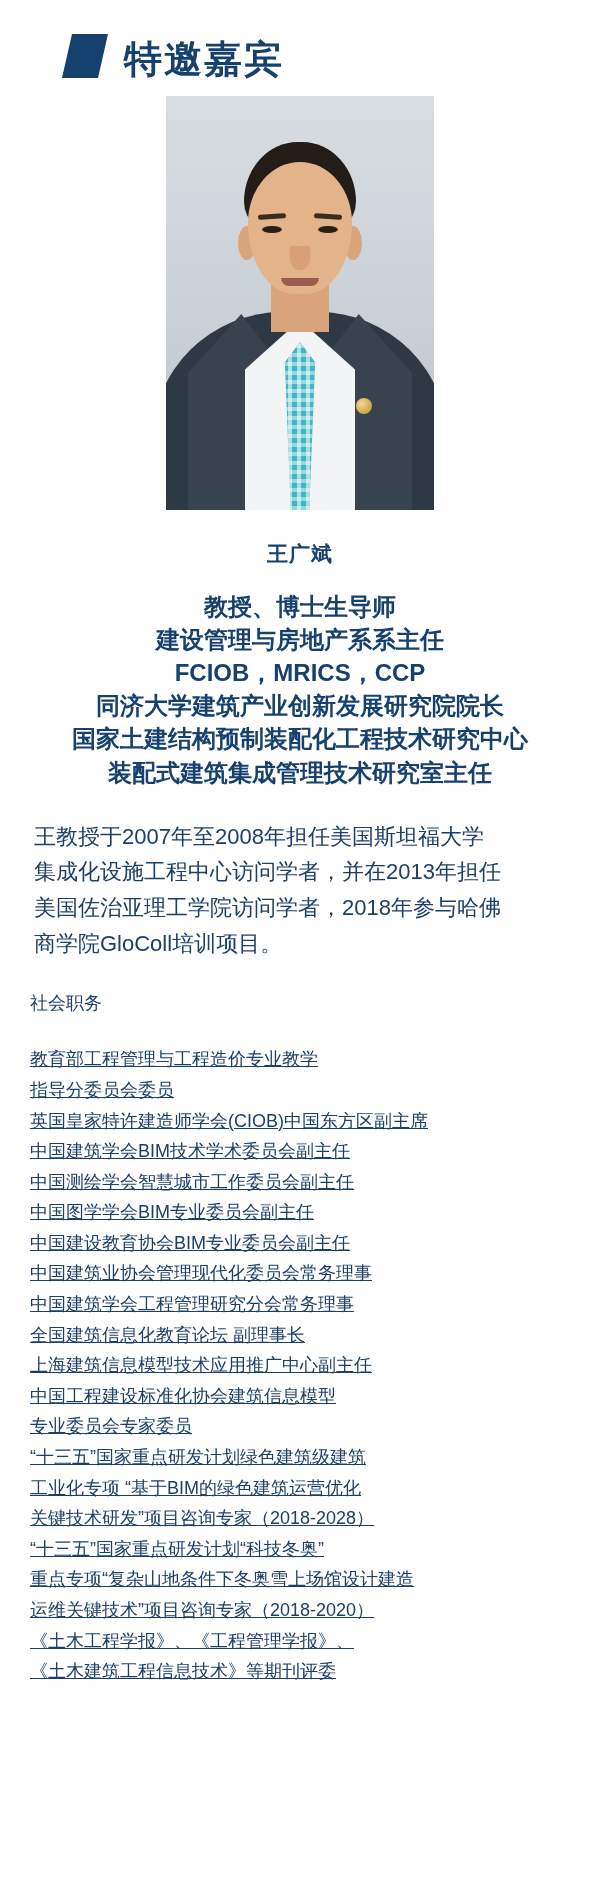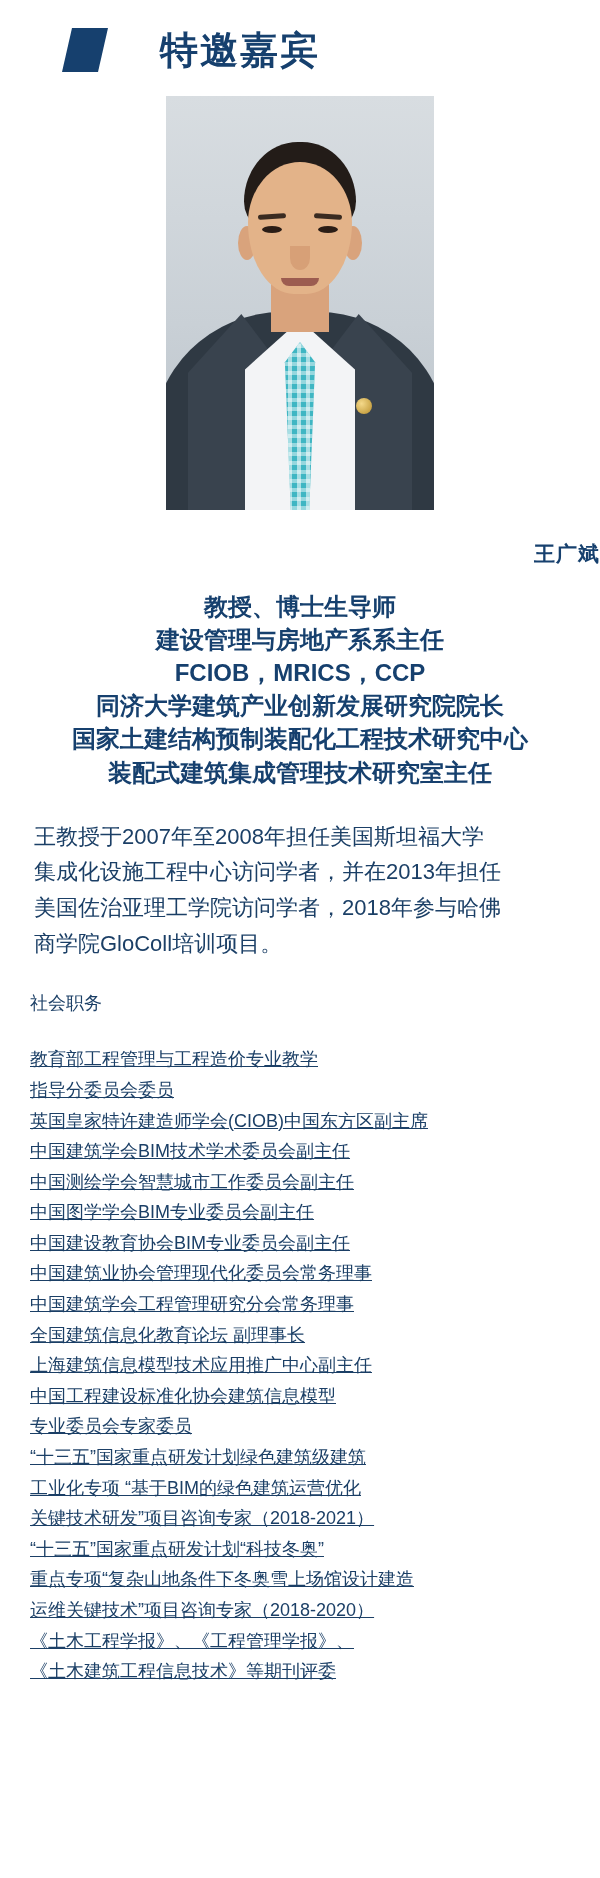--- a/index.html
+++ b/index.html
@@ -19,25 +19,24 @@
   .page {
     width: 600px;
     height: 1878px;
     position: relative;
     background: #ffffff;
   }
 
   
   .header {
     display: flex;
-    align-items: center;
+    align-items: flex-end;
     padding: 22px 0 0 62px;
     height: 78px;
     box-sizing: border-box;
-    gap: 36px;
   }
   .header-mark {
     width: 46px;
     height: 44px;
     position: relative;
     margin-right: 16px;
     flex: none;
   }
   .header-mark svg { display: block; }
 
@@ -205,21 +204,21 @@
     margin-left: 56px;
     bottom: 96px;
     width: 16px;
     height: 16px;
     border-radius: 50%;
     background: radial-gradient(circle at 35% 35%, #f4d98a, #b98f2c);
   }
 
   
   .name {
-    text-align: right;
+    text-align: center;
     font-size: 21px;
     font-weight: bold;
     color: #16406e;
     margin-top: 30px;
     letter-spacing: 1px;
   }
 
   
   .titles {
     text-align: center;
@@ -323,21 +322,21 @@
     <div>中国图学学会BIM专业委员会副主任</div>
     <div>中国建设教育协会BIM专业委员会副主任</div>
     <div>中国建筑业协会管理现代化委员会常务理事</div>
     <div>中国建筑学会工程管理研究分会常务理事</div>
     <div>全国建筑信息化教育论坛 副理事长</div>
     <div>上海建筑信息模型技术应用推广中心副主任</div>
     <div>中国工程建设标准化协会建筑信息模型</div>
     <div>专业委员会专家委员</div>
     <div>“十三五”国家重点研发计划绿色建筑级建筑</div>
     <div>工业化专项 “基于BIM的绿色建筑运营优化</div>
-    <div>关键技术研发”项目咨询专家（2018-2021）</div>
+    <div>关键技术研发”项目咨询专家（2018-2028）</div>
     <div>“十三五”国家重点研发计划“科技冬奥”</div>
     <div>重点专项“复杂山地条件下冬奥雪上场馆设计建造</div>
     <div>运维关键技术”项目咨询专家（2018-2020）</div>
     <div>《土木工程学报》、《工程管理学报》、</div>
     <div>《土木建筑工程信息技术》等期刊评委</div>
   </div>
 
 </div>
 
 </body></html>

